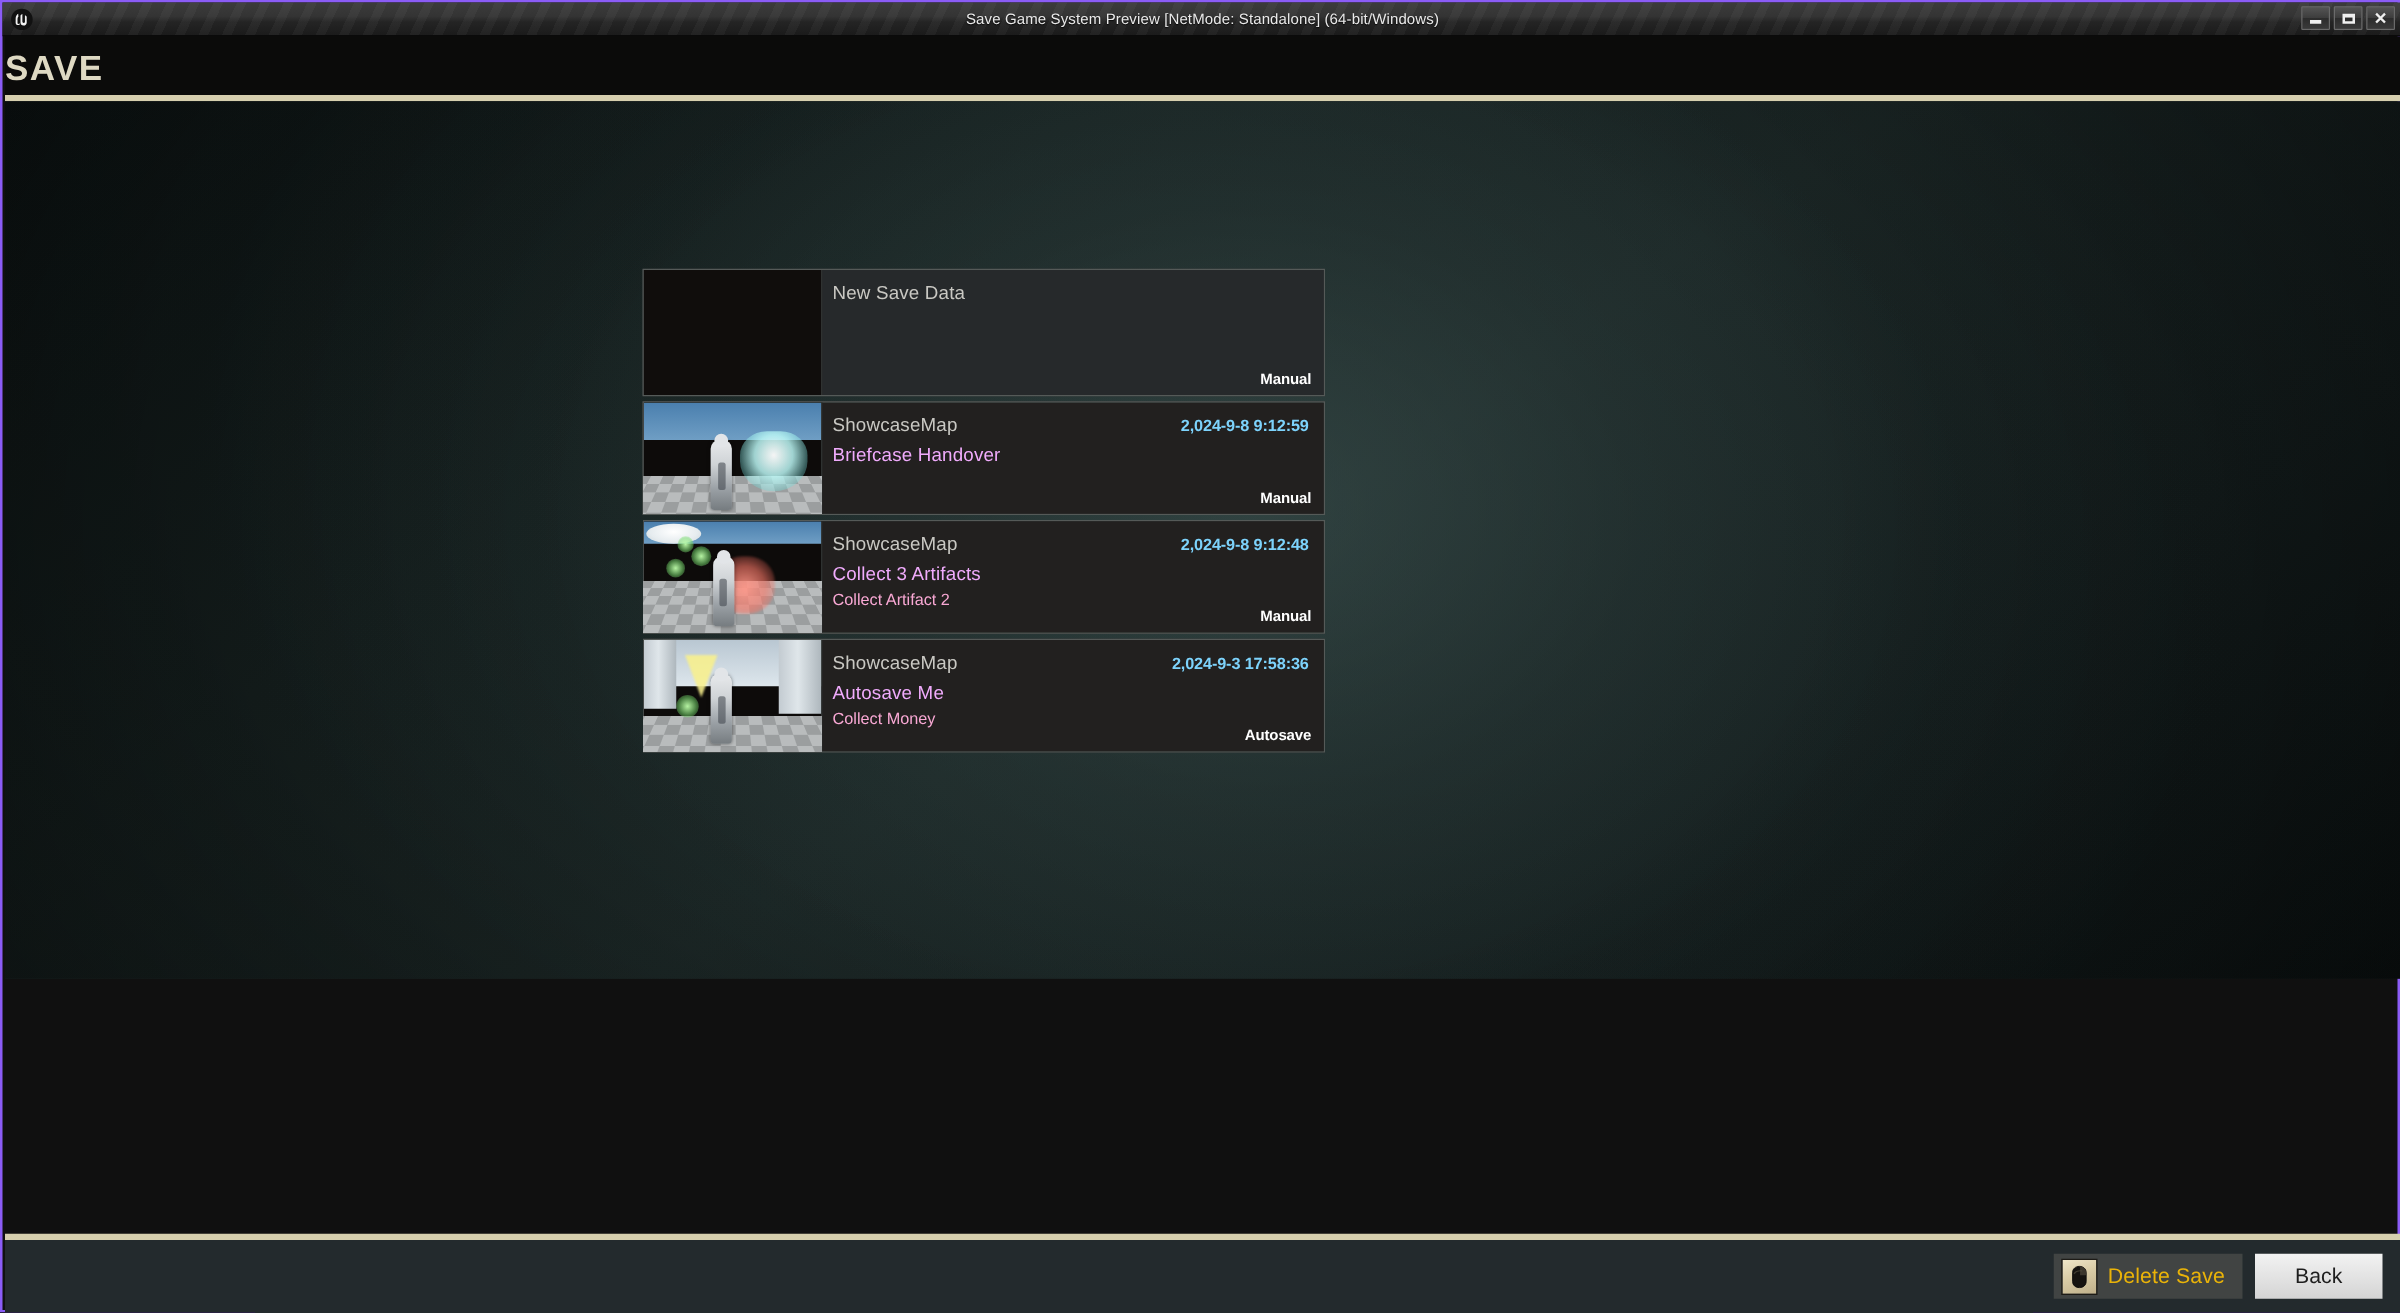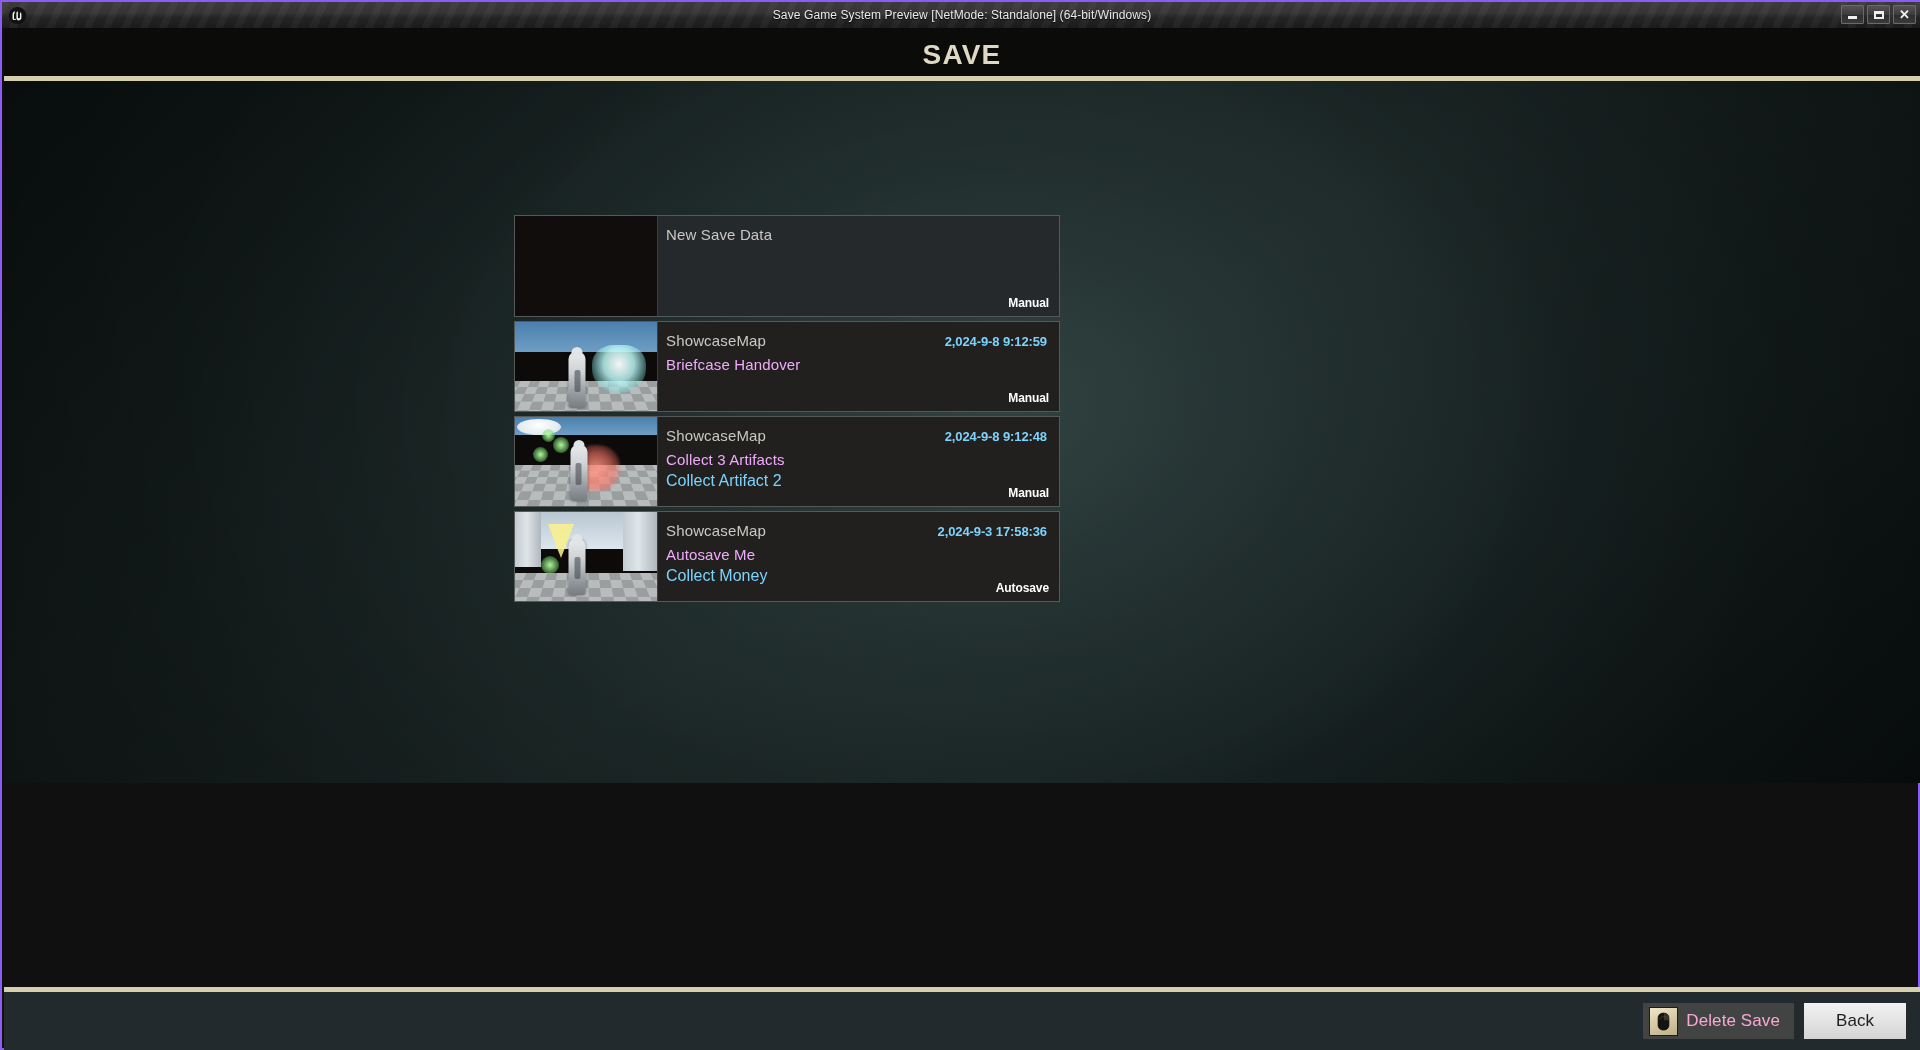--- a/index.html
+++ b/index.html
@@ -69,21 +69,21 @@
   }
   .winbtn .glyph-min { width:9px; height:3px; background:#efefef; margin-top:5px; }
   .winbtn .glyph-max { width:10px; height:8px; border:2px solid #efefef; border-top-width:3px; }
   .winbtn .glyph-close { font-size:13px; font-weight:bold; color:#efefef; line-height:1; }
 
   
   #header-band {
     position:absolute; left:2px; top:27px;
     width:1916px; height:51px;
     background:#0b0b0a;
-    display:flex; align-items:center; justify-content:center;
+    display:flex; align-items:center; justify-content:flex-start;
   }
   #page-title {
     color:#ded9c3;
     font-size:28px;
     font-weight:bold;
     letter-spacing:1.2px;
   }
   #header-rule {
     position:absolute; left:2px; top:74px;
     width:1916px; height:5px;
@@ -169,22 +169,22 @@
     letter-spacing:-0.1px;
   }
   .slot-quest {
     margin-top:7px;
     color:#f0abfc;
     font-size:15px;
     letter-spacing:0.15px;
   }
   .slot-objective {
     margin-top:4px;
-    color:#7dd3fc;
-    font-size:16px;
+    color:#f9a8d4;
+    font-size:13px;
   }
   .slot-type {
     position:absolute;
     right:10px; bottom:6px;
     color:#ffffff;
     font-size:12px;
     font-weight:bold;
     letter-spacing:-0.1px;
   }
 
@@ -293,21 +293,21 @@
   #mouse-icon-box {
     width:29px; height:29px;
     background:linear-gradient(160deg,#efe6c9 0%,#d9cca6 45%,#bfb08a 100%);
     border:1px solid #1d1b16;
     display:flex; align-items:center; justify-content:center;
     position:relative;
     flex:none;
   }
   #mouse-icon-box svg { display:block; }
   #delete-save-label {
-    color:#f9a8d4;
+    color:#eab308;
     font-size:17px;
     letter-spacing:0.1px;
   }
 
   #back-button {
     width:102px; height:36px;
     background:linear-gradient(180deg,#f2f2f2 0%,#e2e2e2 55%,#d4d4d4 100%);
     border:none;
     cursor:pointer;
     display:flex; align-items:center; justify-content:center;

